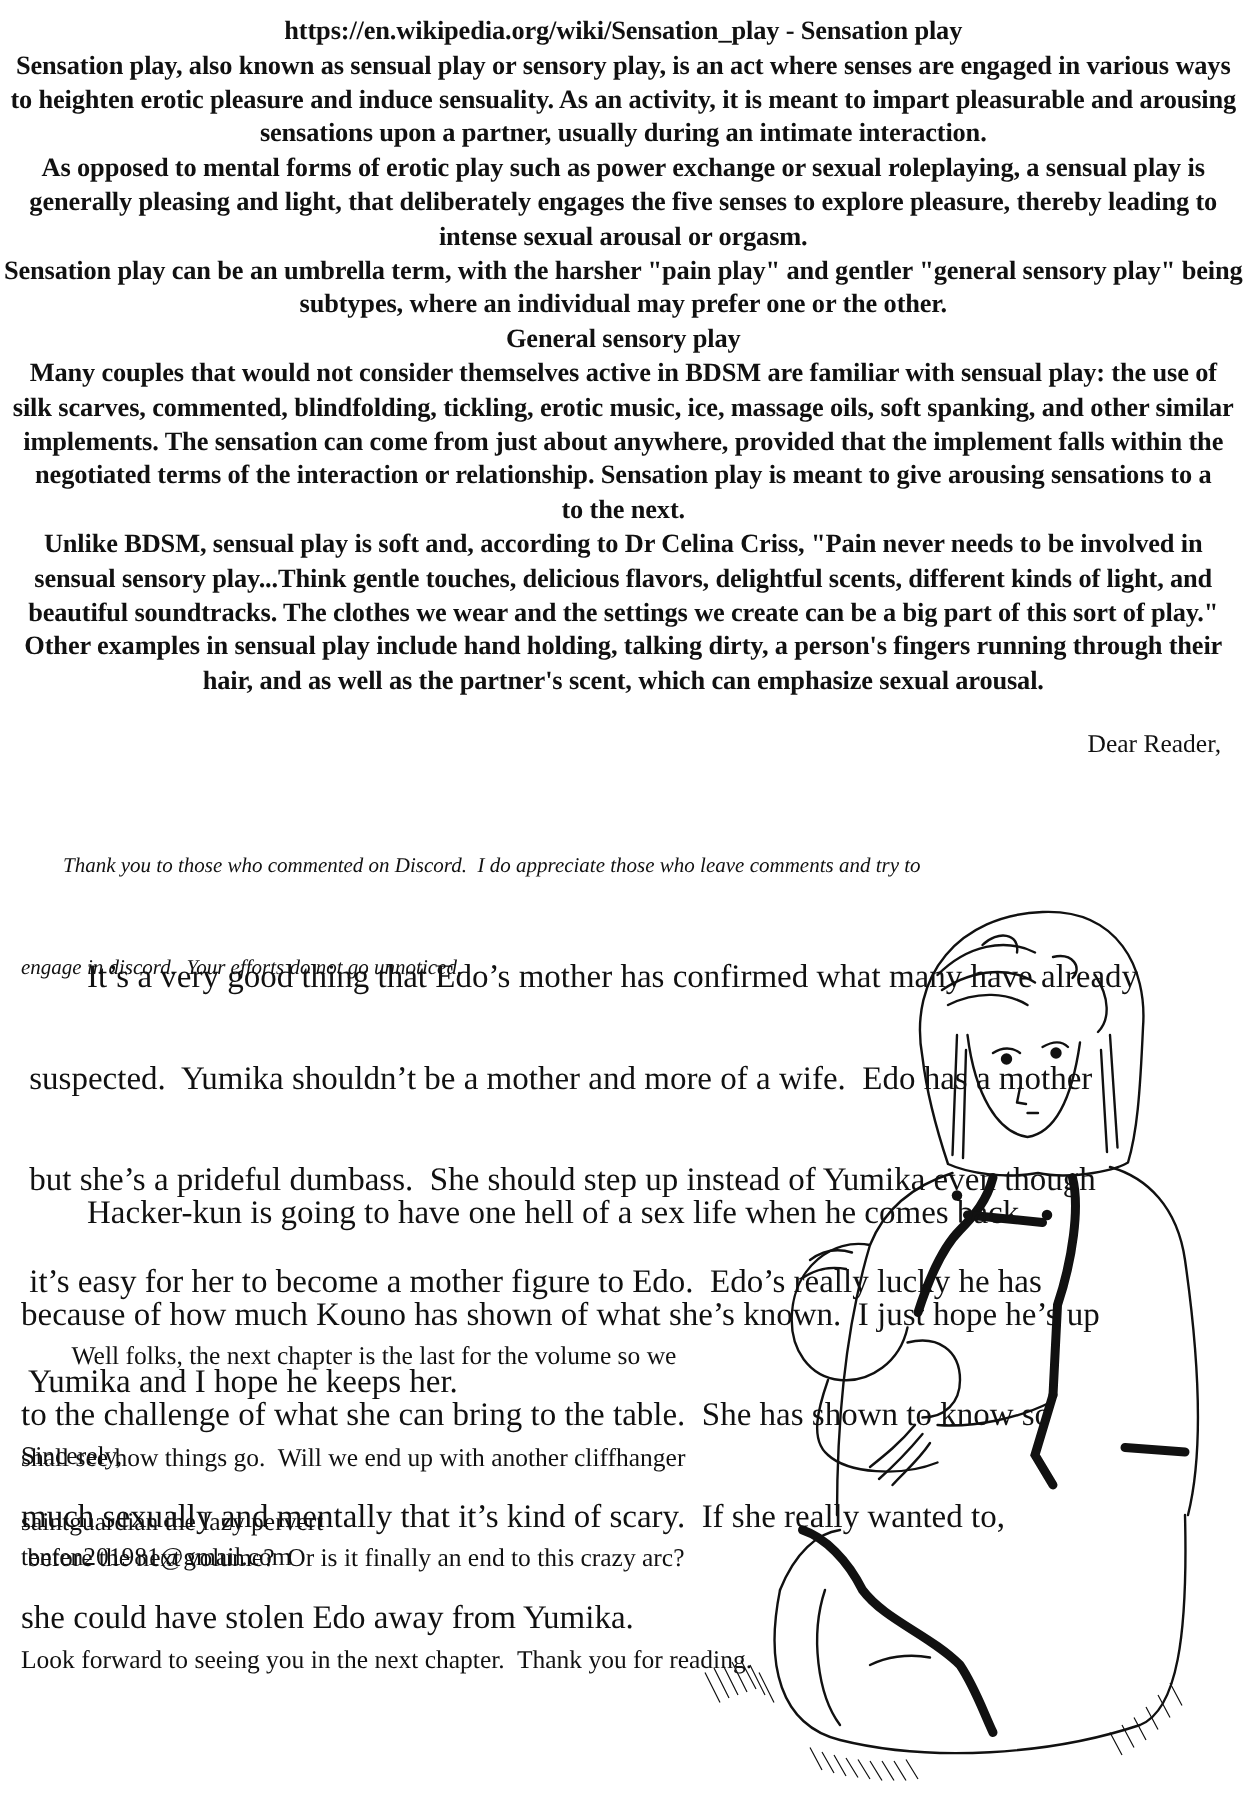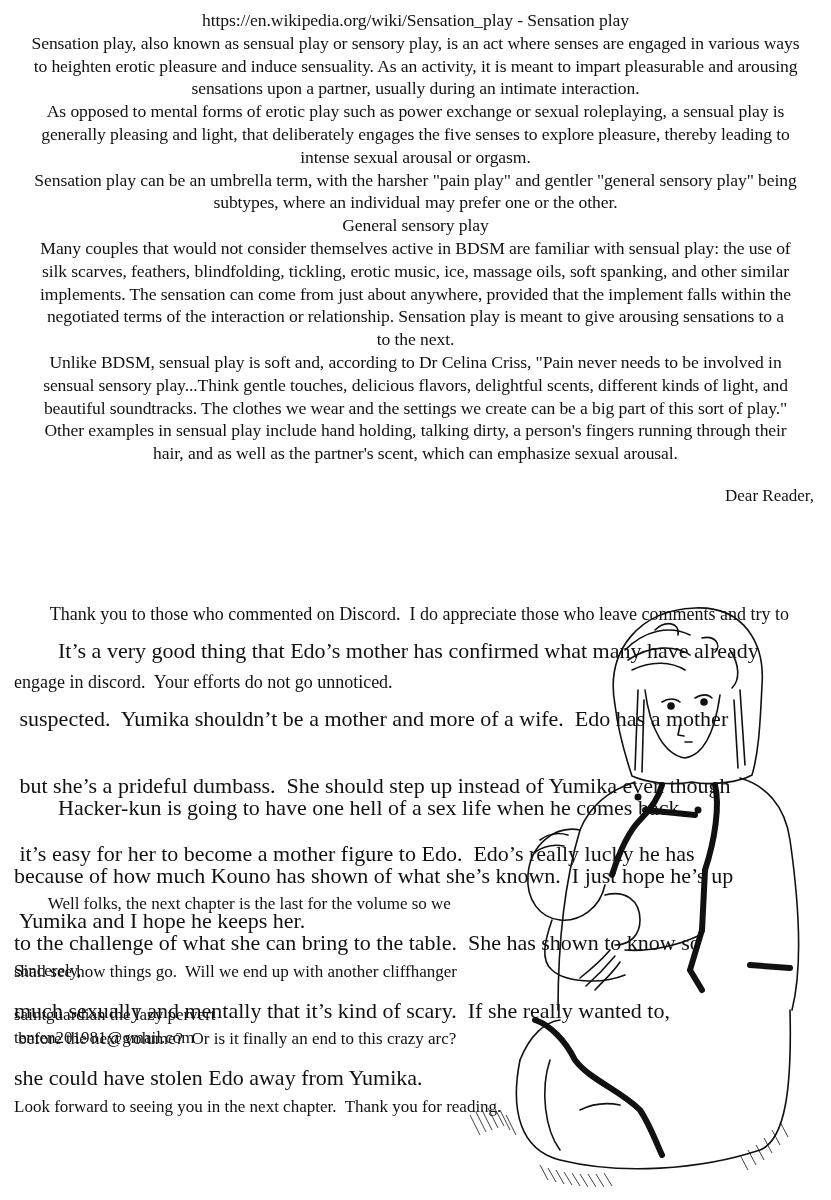--- a/index.html
+++ b/index.html
@@ -22,21 +22,21 @@
     }
     .wiki {
       position: absolute;
       left: 0; top: 9px;
       width: 831px;
       text-align: center;
       font-size: 17.6px;
       line-height: 22.8px;
       letter-spacing: -0.1px;
     }
-    .wiki .line { display: block; white-space: nowrap; }
+    .wiki .line { display: block; white-space: nowrap; font-weight: bold; }
     .letter {
       position: absolute;
       left: 14px; top: 485px;
       width: 800px;
       font-size: 17px;
       line-height: 22.5px;
     }
     .letter .line { display: block; white-space: nowrap; text-align: right; }
     .para-block { position: absolute; left: 14px; }
     .illustration {
@@ -55,21 +55,21 @@
     <span class="line">Sensation play, also known as sensual play or sensory play, is an act where senses are engaged in various ways</span>
     <span class="line">to heighten erotic pleasure and induce sensuality. As an activity, it is meant to impart pleasurable and arousing</span>
     <span class="line">sensations upon a partner, usually during an intimate interaction.</span>
     <span class="line">As opposed to mental forms of erotic play such as power exchange or sexual roleplaying, a sensual play is</span>
     <span class="line">generally pleasing and light, that deliberately engages the five senses to explore pleasure, thereby leading to</span>
     <span class="line">intense sexual arousal or orgasm.</span>
     <span class="line">Sensation play can be an umbrella term, with the harsher "pain play" and gentler "general sensory play" being</span>
     <span class="line">subtypes, where an individual may prefer one or the other.</span>
     <span class="line">General sensory play</span>
     <span class="line">Many couples that would not consider themselves active in BDSM are familiar with sensual play: the use of</span>
-    <span class="line">silk scarves, feathers, blindfolding, tickling, erotic music, ice, massage oils, soft spanking, and other similar</span>
+    <span class="line">silk scarves, commented, blindfolding, tickling, erotic music, ice, massage oils, soft spanking, and other similar</span>
     <span class="line">implements. The sensation can come from just about anywhere, provided that the implement falls within the</span>
     <span class="line">negotiated terms of the interaction or relationship. Sensation play is meant to give arousing sensations to a</span>
     <span class="line">to the next.</span>
     <span class="line">Unlike BDSM, sensual play is soft and, according to Dr Celina Criss, "Pain never needs to be involved in</span>
     <span class="line">sensual sensory play...Think gentle touches, delicious flavors, delightful scents, different kinds of light, and</span>
     <span class="line">beautiful soundtracks. The clothes we wear and the settings we create can be a big part of this sort of play."</span>
     <span class="line">Other examples in sensual play include hand holding, talking dirty, a person's fingers running through their</span>
     <span class="line">hair, and as well as the partner's scent, which can emphasize sexual arousal.</span>
   </div>
 
@@ -139,21 +139,21 @@
       <path d="M30 525 L40 545 M36 522 L46 542 M42 520 L52 540 M48 518 L58 538 M54 517 L64 536 M60 520 L70 540 M66 525 L76 545"></path>
       <path d="M100 575 L108 590 M108 578 L116 592 M116 580 L124 594 M124 582 L132 595 M132 583 L140 596 M140 584 L148 597 M148 584 L156 597 M156 584 L164 597 M164 583 L172 596"></path>
       <path d="M300 565 L308 580 M308 560 L316 575 M316 555 L324 570 M324 548 L332 563 M332 540 L340 555 M340 532 L348 547"></path>
     </g>
   </svg>
 
   <div class="letter">
     <span class="line">Dear Reader,</span>
   </div>
 
-  <div class="para-block" style="top:558px; font-size:18px; line-height:22.5px; white-space:pre;">
+  <div class="para-block" style="top:522px; font-size:14px; line-height:22.5px; white-space:pre;font-style:italic;">
     <span style="display:block">        Thank you to those who commented on Discord.  I do appreciate those who leave comments and try to</span>
     <span style="display:block">engage in discord.  Your efforts do not go unnoticed.</span>
   </div>
 
   <div class="para-block" style="top:595px; font-size:22px; line-height:22.5px; white-space:pre;">
     <span style="display:block">        It’s a very good thing that Edo’s mother has confirmed what many have already</span>
     <span style="display:block"> suspected.  Yumika shouldn’t be a mother and more of a wife.  Edo has a mother</span>
     <span style="display:block"> but she’s a prideful dumbass.  She should step up instead of Yumika even though</span>
     <span style="display:block"> it’s easy for her to become a mother figure to Edo.  Edo’s really lucky he has</span>
     <span style="display:block"> Yumika and I hope he keeps her.</span>

